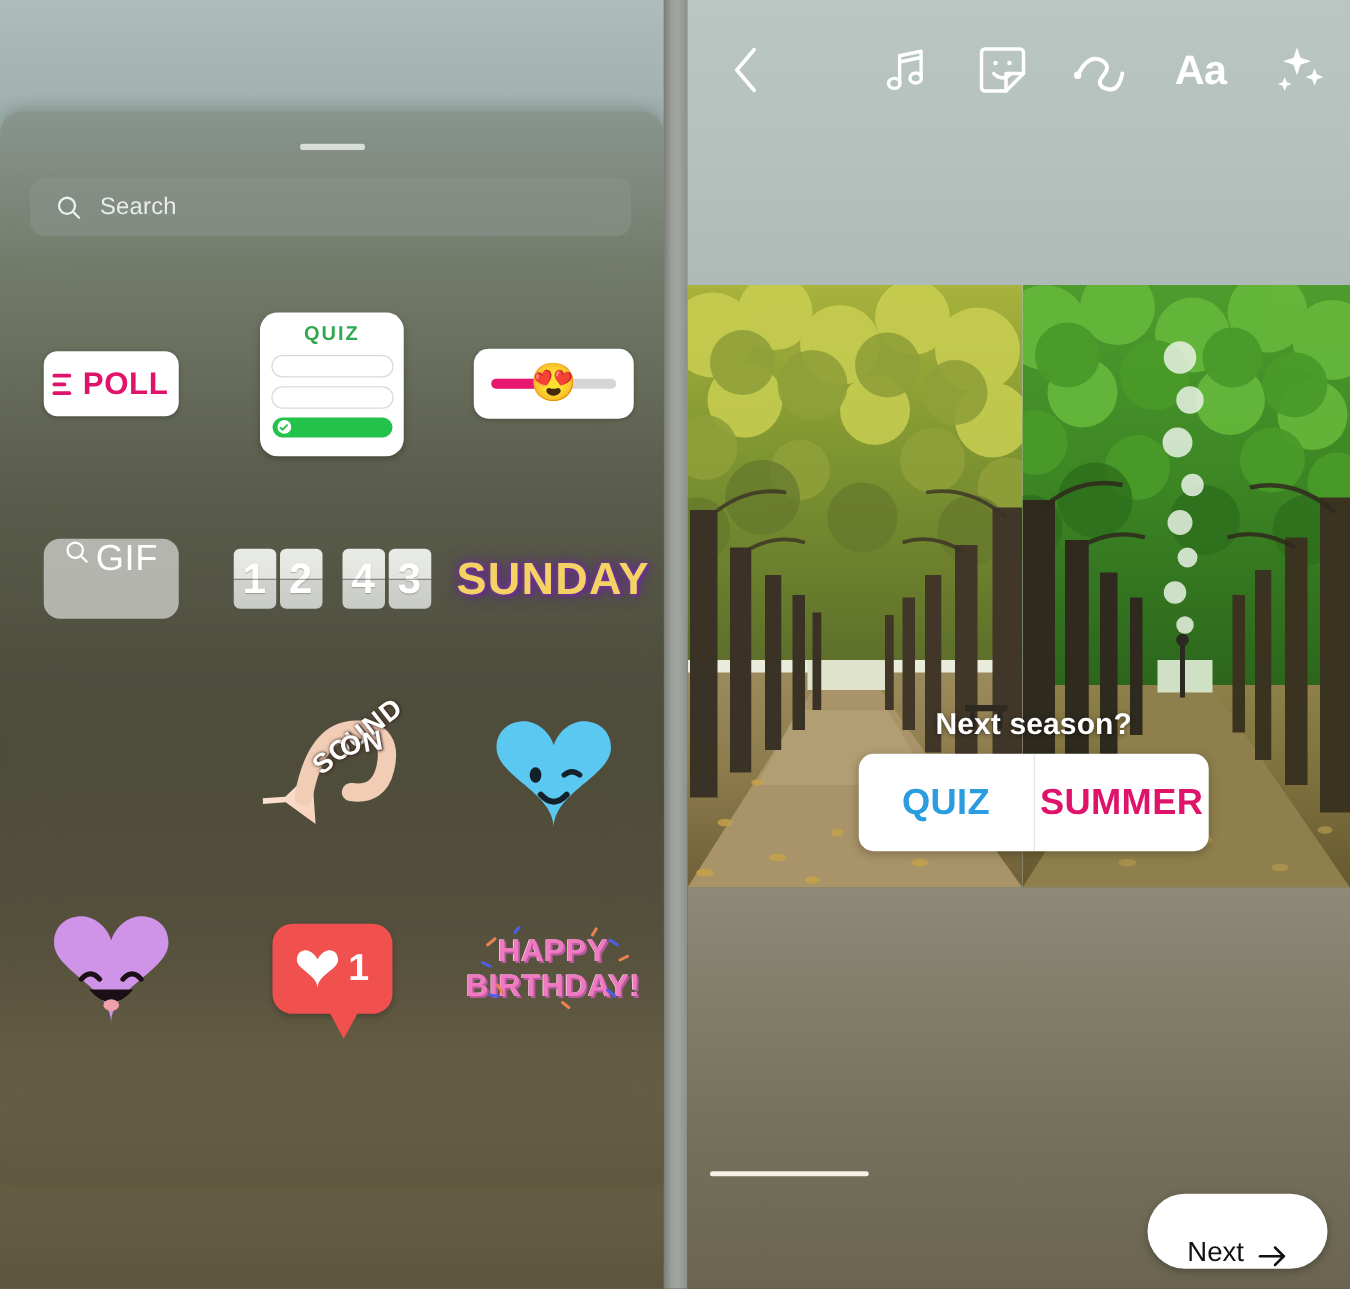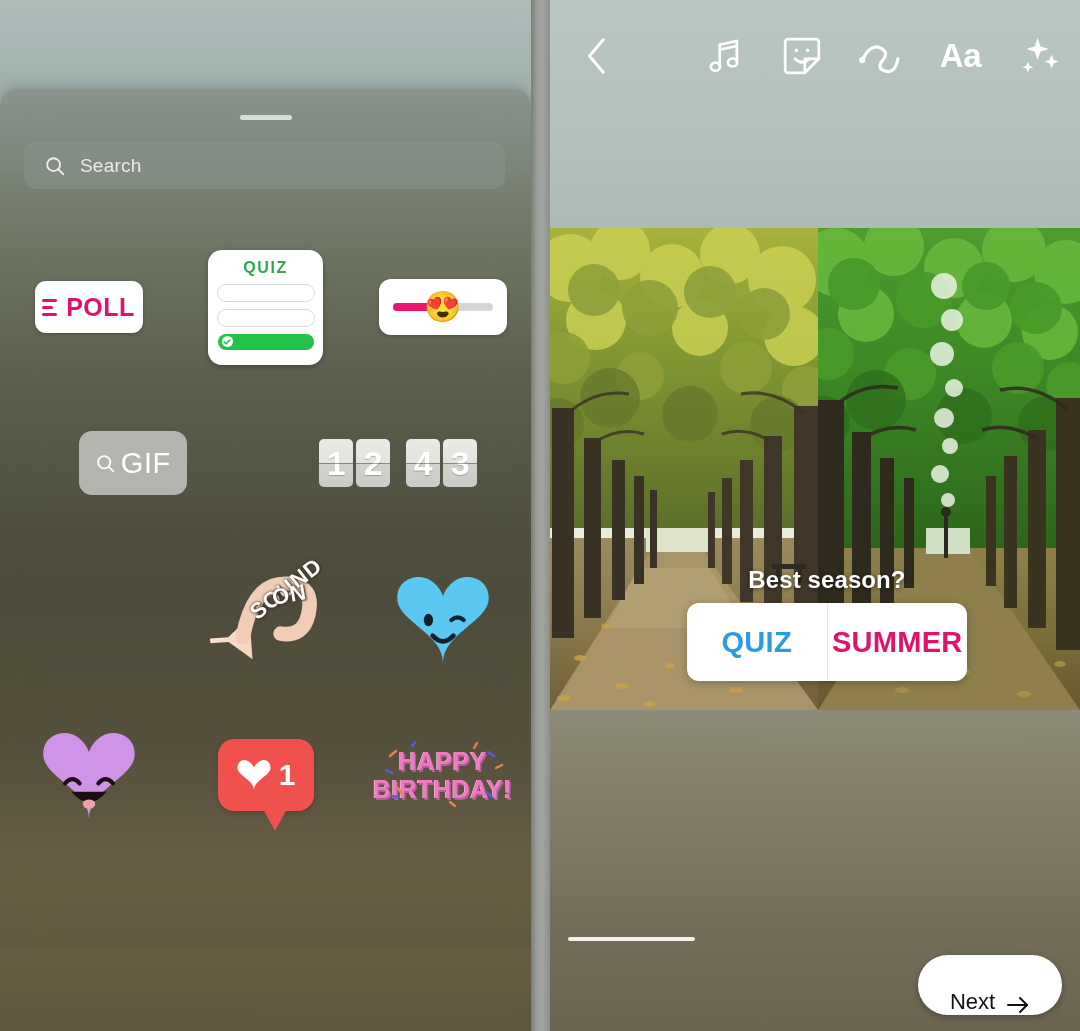--- a/index.html
+++ b/index.html
@@ -100,21 +100,21 @@
     box-shadow:0 1px 4px rgba(0,0,0,.22);
     display:flex;align-items:center;justify-content:center;position:relative;
   }
   .sl-track{position:relative;width:100px;height:8px;border-radius:5px;background:#d6d6d6;}
   .sl-fill{position:absolute;left:0;top:0;height:8px;width:44px;border-radius:5px;background:#e8186e;}
   .sl-emoji{position:absolute;left:32px;top:50%;transform:translateY(-50%);font-size:30px;line-height:1;}
 
   
   .st-gif{
     width:108px;height:64px;border-radius:13px;background:rgba(206,208,204,.78);
-    display:flex;align-items:center;justify-content:center;gap:5px;
+    display:flex;align-items:flex-start;justify-content:center;gap:5px;
   }
   .gif-ico{width:21px;height:21px;}
   .gif-txt{font-size:29px;color:#fff;letter-spacing:.5px;
     font-family:"Liberation Sans Narrow","Liberation Sans",sans-serif;}
 
   
   .st-clock{display:flex;align-items:center;gap:3px;position:relative;}
   .clk-pair{display:flex;gap:3px;}
   .clk-d{
     width:34px;height:48px;border-radius:5px;
@@ -333,20 +333,23 @@
                 <span class="clk-d">2</span>
               </span>
               <span class="clk-gap"></span>
               <span class="clk-pair">
                 <span class="clk-d">4</span>
                 <span class="clk-d">3</span>
               </span>
             </div>
           </div>
 
+          <div class="cell">
+            <div class="st-sunday">SUNDAY</div>
+          </div>
         </div>
 
         <div class="grow">
           <div class="cell">
             <div class="st-sfd">
               <span class="sfd1">SUN</span>
               <span class="sfd2">DAY</span>
               <span class="sfd3">FUN</span>
               <span class="sfd4">DAY</span>
             </div>
@@ -662,21 +665,21 @@
           <svg viewBox="0 0 30 30" width="42" height="42" fill="#fff">
             <path d="M14 2 L16 8 L22 10 L16 12 L14 18 L12 12 L6 10 L12 8 Z"></path>
             <path d="M24 14 L25.4 17.6 L29 19 L25.4 20.4 L24 24 L22.6 20.4 L19 19 L22.6 17.6 Z"></path>
             <path d="M7 19 L8.2 22 L11 23 L8.2 24 L7 27 L5.8 24 L3 23 L5.8 22 Z"></path>
           </svg>
         </span>
       </div>
     </div>
 
     <div class="poll-sticker">
-      <div class="poll-q">Best season?</div>
+      <div class="poll-q">Next season?</div>
       <div class="poll-opts">
         <div class="poll-opt a">QUIZ</div>
         <div class="poll-opt b">SUMMER</div>
       </div>
     </div>
 
     <div class="home-ind" style="left:18px"></div>
 
     <div class="next-btn">
       <span class="next-lbl">Next</span>

